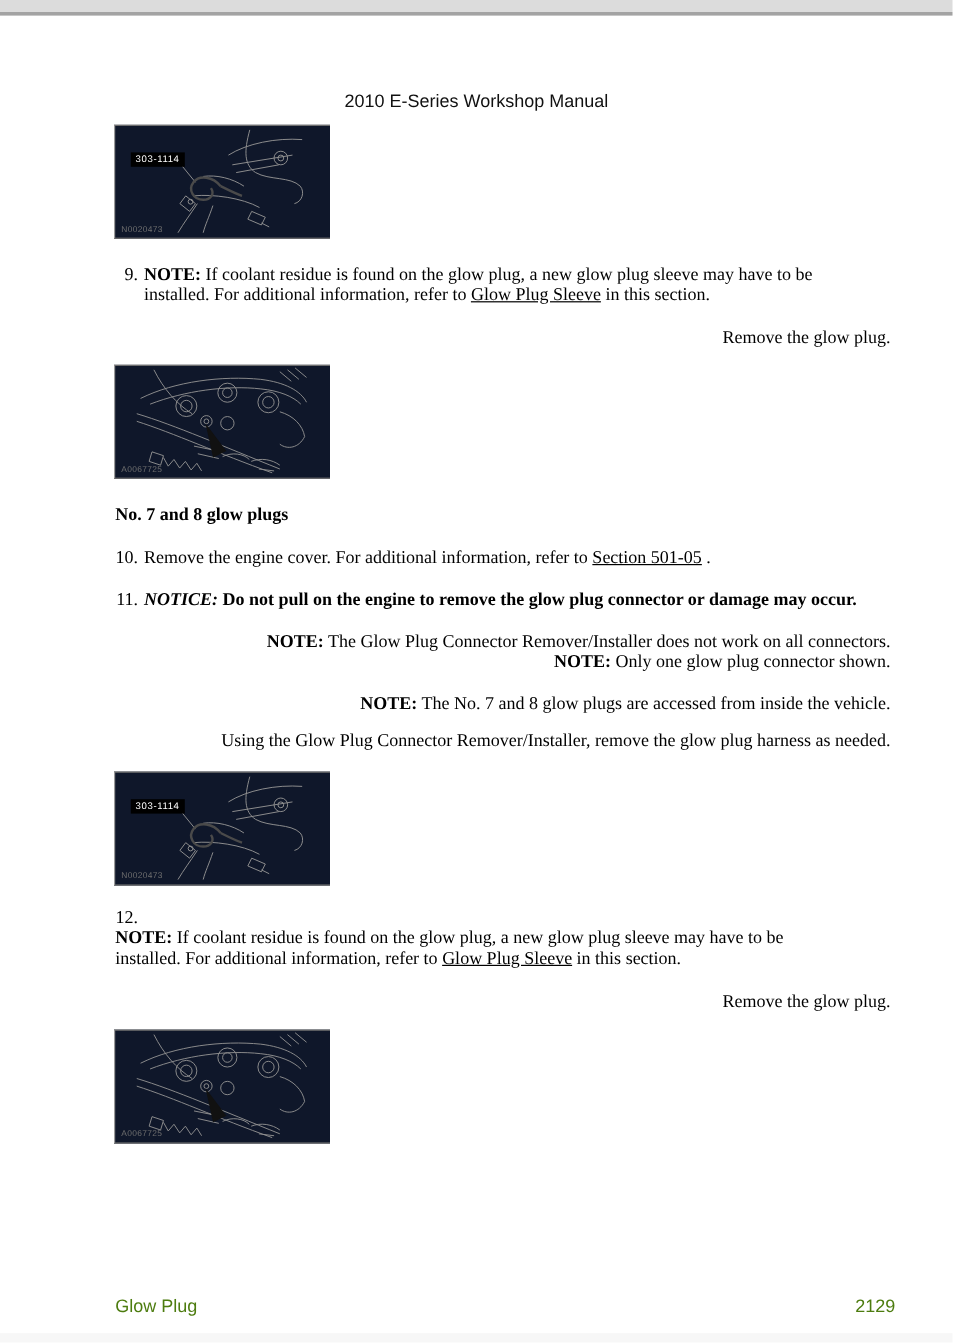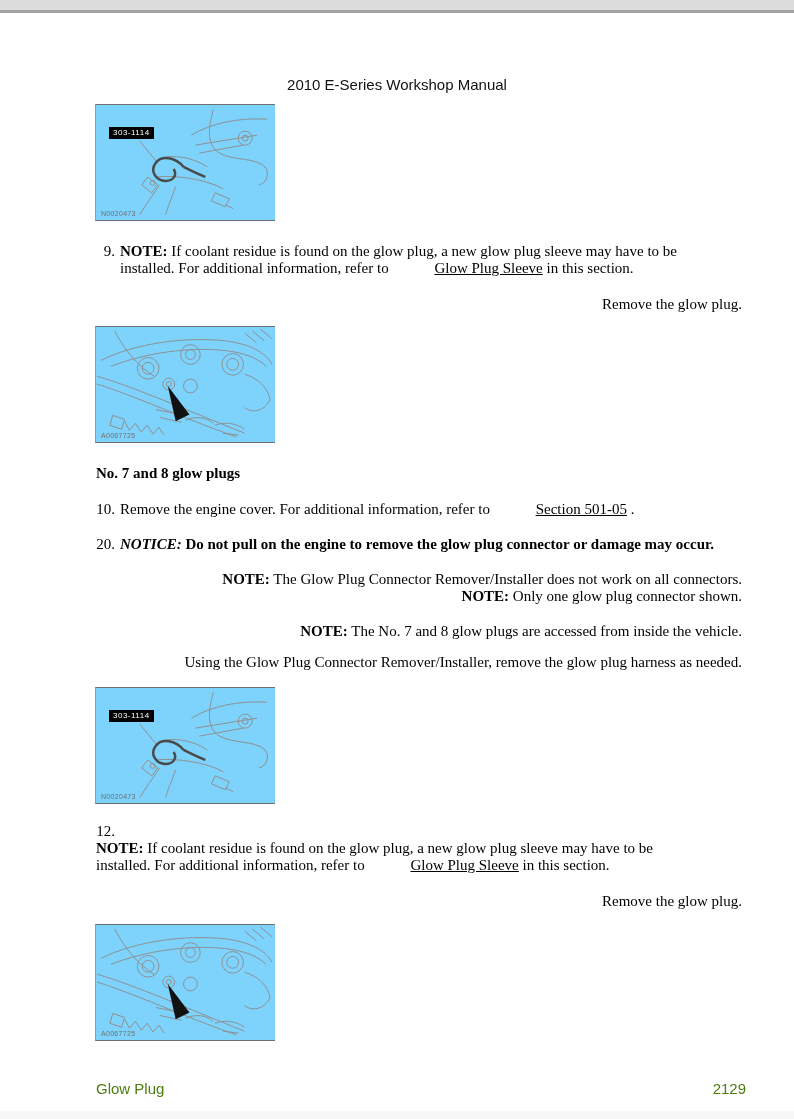--- a/index.html
+++ b/index.html
@@ -33,25 +33,25 @@
     font-family: "Liberation Sans", sans-serif;
     font-size: 15px;
     line-height: 18px;
     color: #111;
   }
   
   .fig {
     position: relative;
     margin-left: 95px;
     width: 180px;
-    height: 117px;
+    height: 95px;
     border-top: 1px solid #6e6e6e;
     border-bottom: 1px solid #6e6e6e;
     border-left: 1px solid #9a9a9a;
-    background: #7dd3fc;
+    background: #0f172a;
   }
   .fig svg { position: absolute; top: 0; left: 0; width: 100%; height: 100%; }
   .fig .callout {
     position: absolute; left: 13px; top: 22px;
     background: #000;
     color: #fff;
     font-family: "Liberation Sans", sans-serif;
     font-size: 8px;
     line-height: 12px;
     padding: 0 4px;
@@ -86,21 +86,21 @@
     text-align: right;
   }
   .section-heading {
     margin-left: 96px;
     font-size: 15px;
     line-height: 17px;
     font-weight: bold;
   }
   .seg-b { font-weight: bold; }
   .seg-bi { font-weight: bold; font-style: italic; }
-  .seg-u { text-decoration: underline; margin-left: 42px; }
+  .seg-u { text-decoration: underline; }
   
   .m-fig1 { margin-top: 10px; }
   .m-step9 { margin-top: 22px; }
   .m-remove1 { margin-top: 19px; }
   .m-fig2 { margin-top: 13px; }
   .m-heading { margin-top: 22px; }
   .m-step10 { margin-top: 19px; }
   .m-step11 { margin-top: 18px; }
   .m-note1 { margin-top: 18px; }
   .m-note2 { }
@@ -196,21 +196,21 @@
   </figure>
 
   <h3 class="section-heading m-heading">No. 7 and 8 glow plugs</h3>
 
   <div class="step m-step10">
     <div class="num">10.</div>
     <div class="txt"><span>Remove the engine cover. For additional information, refer to </span><span class="seg-u">Section 501-05</span><span> .</span></div>
   </div>
 
   <div class="step m-step11">
-    <div class="num">20.</div>
+    <div class="num">11.</div>
     <div class="txt nowrap"><span class="seg-bi">NOTICE:</span><span class="seg-b"> Do not pull on the engine to remove the glow plug connector or damage may occur.</span></div>
   </div>
 
   <p class="note-para m-note1"><span class="seg-b">NOTE:</span><span> The Glow Plug Connector Remover/Installer does not work on all connectors.</span></p>
   <p class="note-para m-note2"><span class="seg-b">NOTE:</span><span> Only one glow plug connector shown.</span></p>
   <p class="note-para m-note3"><span class="seg-b">NOTE:</span><span> The No. 7 and 8 glow plugs are accessed from inside the vehicle.</span></p>
   <p class="plain-para m-using">Using the Glow Plug Connector Remover/Installer, remove the glow plug harness as needed.</p>
 
   <figure class="fig m-fig3">
     <svg viewBox="0 0 180 115">

